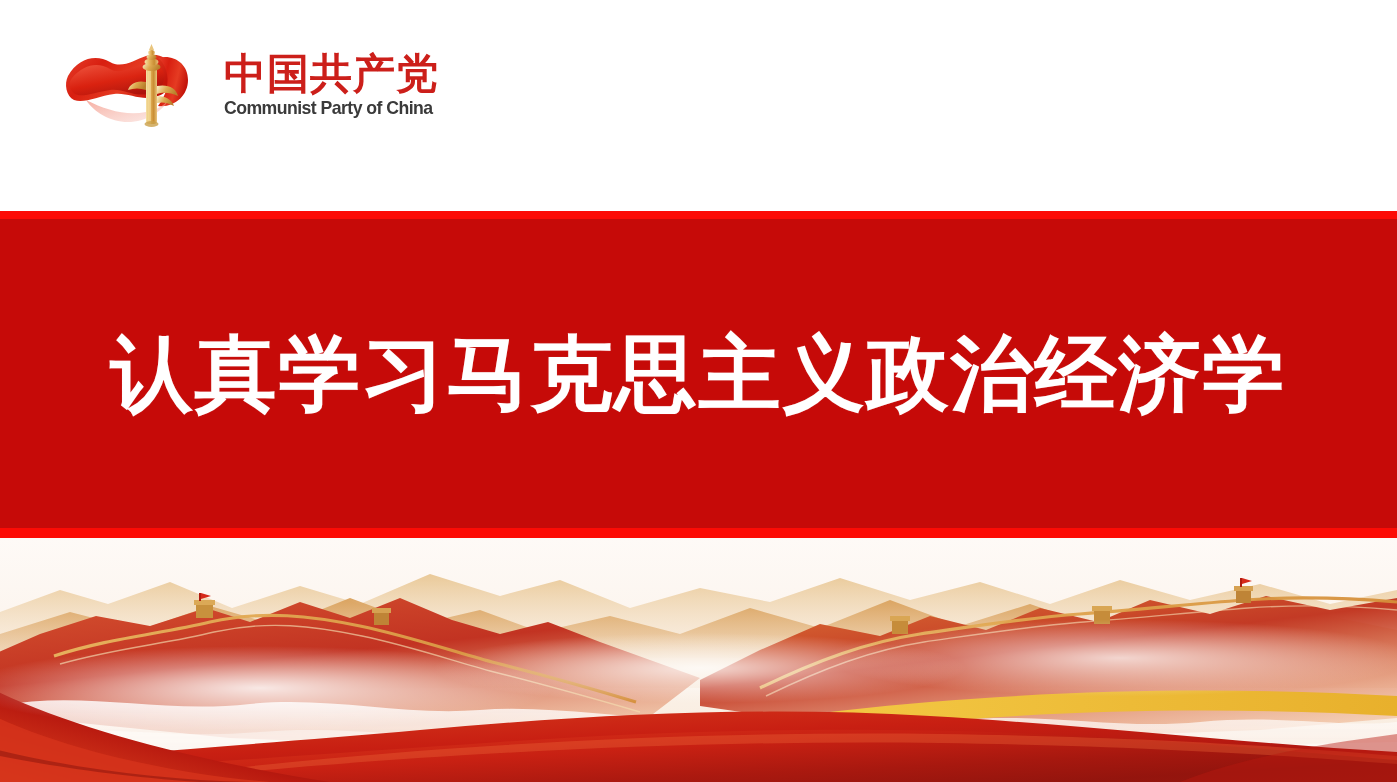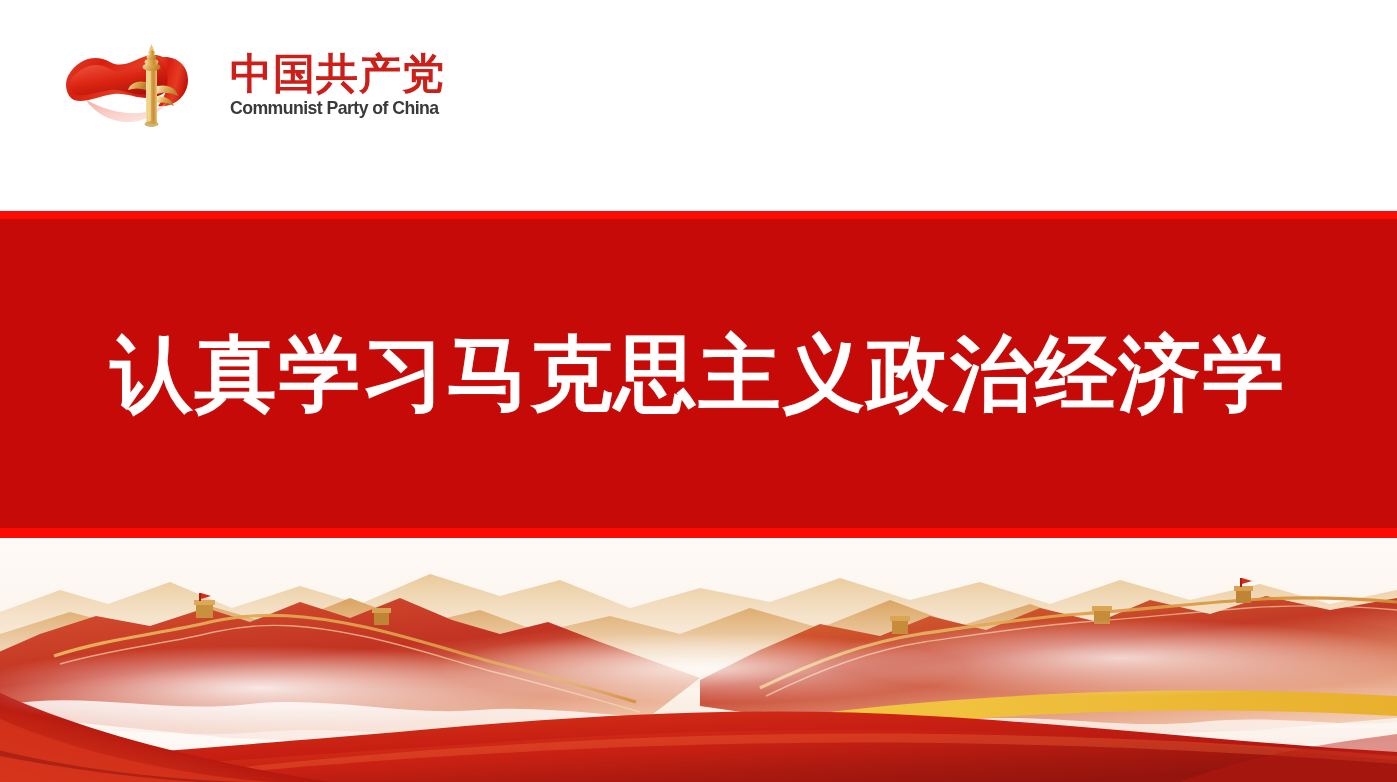--- a/index.html
+++ b/index.html
@@ -12,21 +12,21 @@
     background:#ffffff;
   }
 
   
   .header{
     position:absolute;left:0;top:0;width:1397px;height:211px;
     background:#ffffff;
   }
   .logo-block{
     position:absolute;left:62px;top:38px;
-    display:flex;align-items:center;gap:14px;
+    display:flex;align-items:center;gap:8px;
   }
   .logo-emblem{
     position:relative;width:150px;height:96px;flex:0 0 150px;
   }
   .logo-emblem svg{display:block;}
   .logo-text{
     display:flex;flex-direction:column;justify-content:center;
     margin-left:4px;
   }
   .logo-cn{

